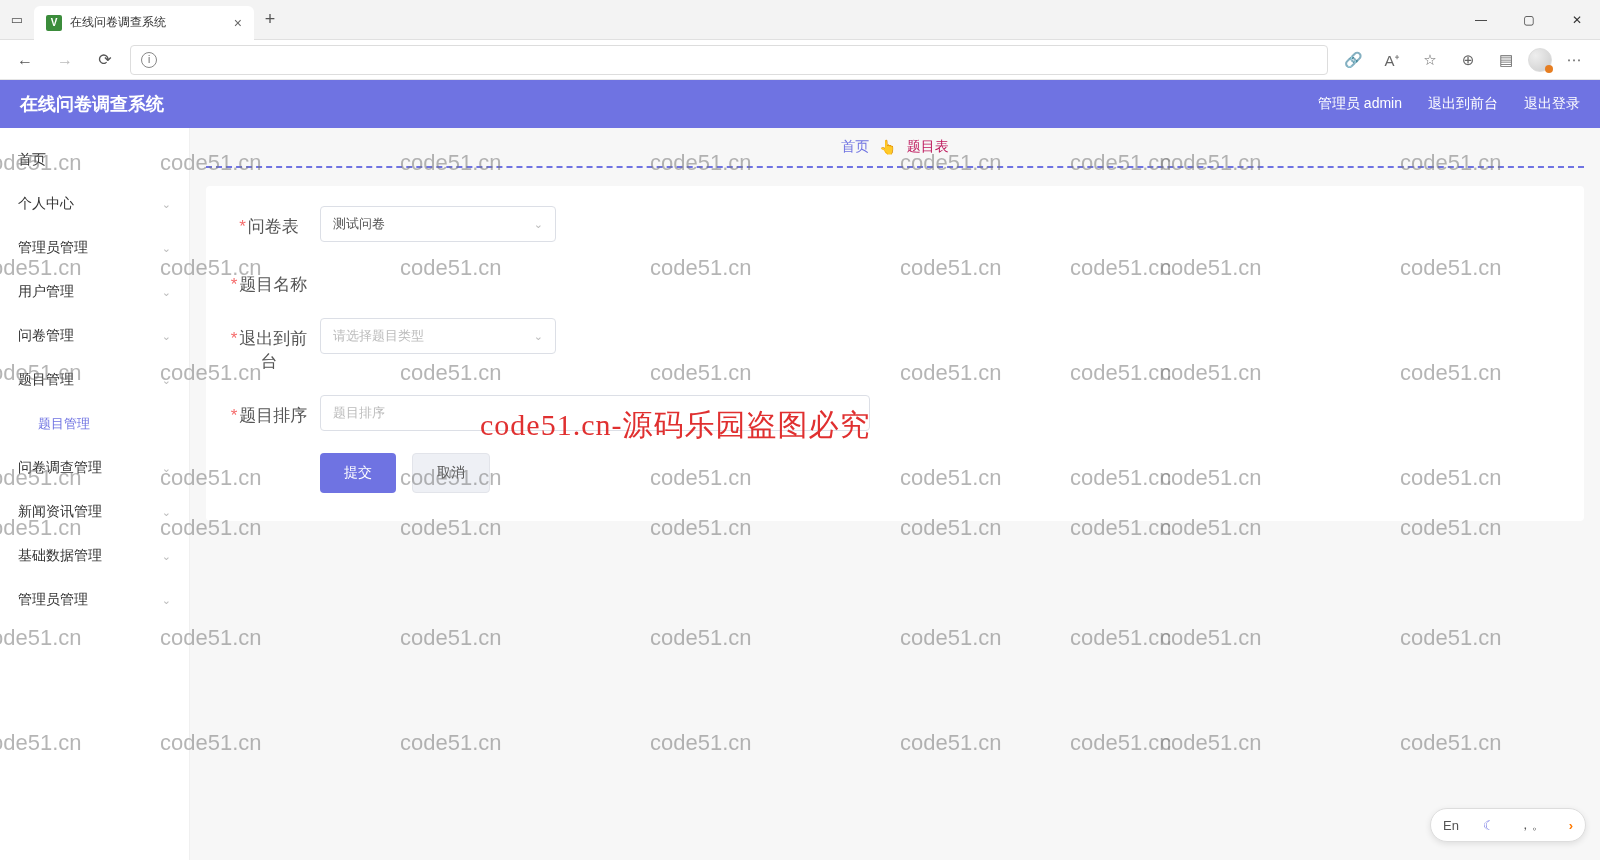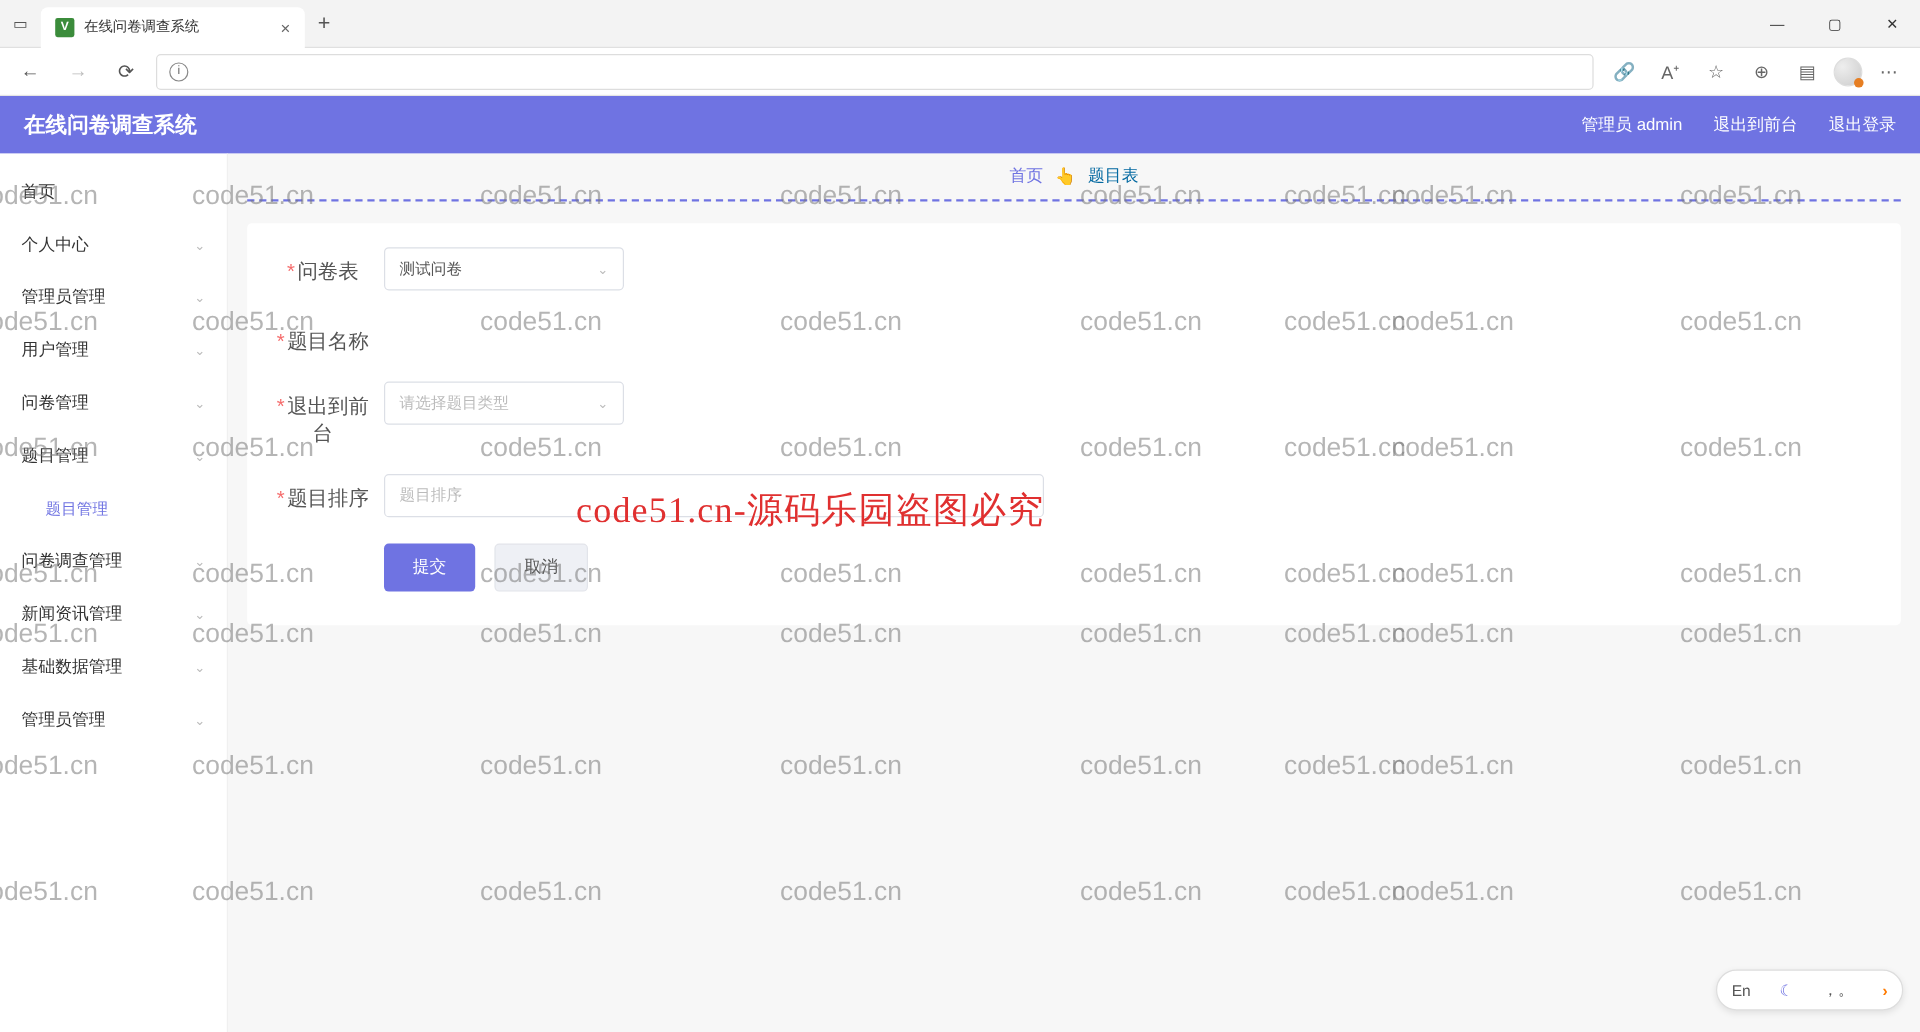--- a/index.html
+++ b/index.html
@@ -41,29 +41,29 @@
 .sidebar { width: 190px; background: #fff; border-right: 1px solid #f0f0f0; padding-top: 10px; }
 .side-item { display: flex; align-items: center; justify-content: space-between; padding: 13px 18px; font-size: 14px; color: #333; cursor: pointer; }
 .side-item.sub { padding-left: 38px; color: #6f73e2; font-size: 13px; }
 .chev { color: #bbb; font-size: 11px; }
 
 
 .main { flex: 1; background: #f7f7f7; padding: 0; }
 .breadcrumb { display: flex; justify-content: center; align-items: center; gap: 10px; height: 38px; font-size: 14px; }
 .bc-home { color: #6f73e2; cursor: pointer; }
 .bc-icon { font-size: 14px; }
-.bc-cur { color: #0369a1; }
+.bc-cur { color: #be185d; }
 .dashed-div { border-top: 2px dashed #6f73e2; margin: 0 16px 18px; }
 
 .form-card { background: #fff; margin: 0 16px 16px; padding: 20px 24px 28px; border-radius: 4px; }
 .form-row { display: flex; align-items: flex-start; margin-bottom: 22px; }
 .form-label { width: 90px; text-align: center; font-size: 17px; color: #555; padding-top: 9px; padding-right: 12px; }
 .req { color: #f56c6c; margin-right: 2px; }
 .el-select, .el-input { height: 36px; border: 1px solid #dcdfe6; border-radius: 4px; background: #fff; display: flex; align-items: center; padding: 0 12px; font-size: 13px; color: #555; position: relative; }
-.el-select { width: 200px; justify-content: space-between; cursor: pointer; text-align: right; }
+.el-select { width: 236px; justify-content: space-between; cursor: pointer; text-align: right; }
 .el-select .sel-arrow { color: #bbb; font-size: 11px; }
 .el-select.placeholder { color: #bbb; }
 .el-textarea { width: 470px; height: 52px; border: 1px solid #00b39c; border-radius: 4px; padding: 8px 12px; font-size: 13px; color: #bbb; resize: both; position: relative; }
 .ta-resize { position: absolute; right: 2px; bottom: 2px; width: 10px; height: 10px; background: linear-gradient(135deg, transparent 50%, #bbb 50%, #bbb 60%, transparent 60%, transparent 70%, #bbb 70%, #bbb 80%, transparent 80%); }
 .ta-cursor { display: inline-block; margin-left: 6px; font-size: 14px; color: #333; }
 .el-input.wide { width: 550px; color: #bbb; }
 
 .btn-row { display: flex; gap: 16px; margin-left: 90px; }
 .btn { height: 40px; padding: 0 24px; border-radius: 4px; font-size: 14px; display: flex; align-items: center; justify-content: center; cursor: pointer; border: none; }
 .btn-primary { background: #6f73e2; color: #fff; }

